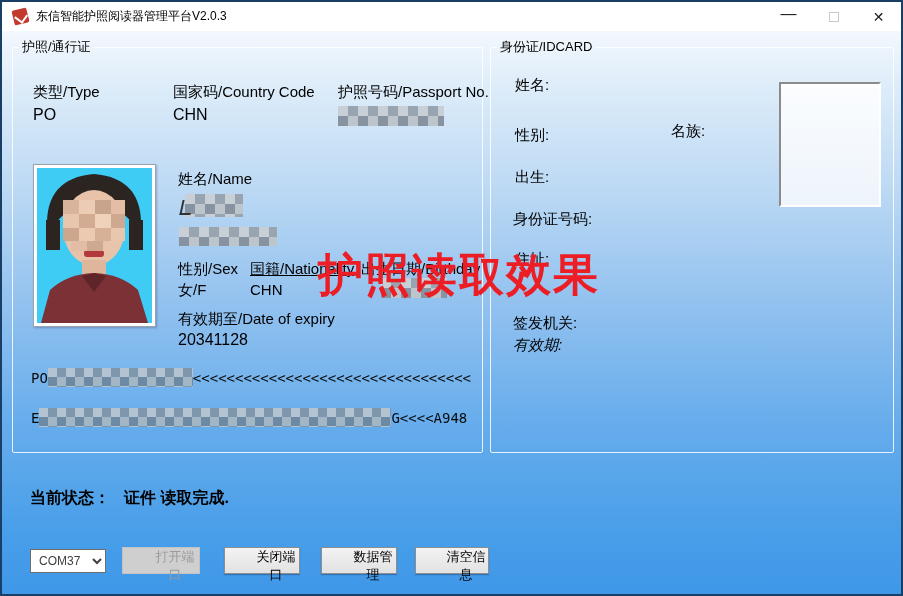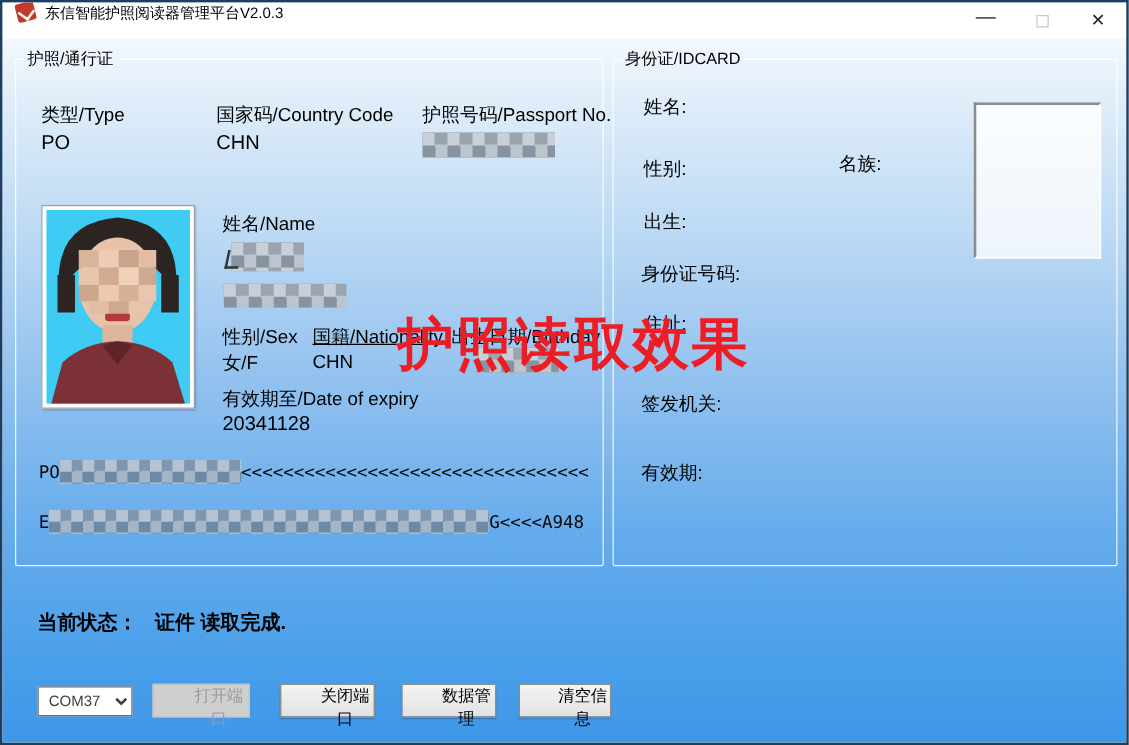--- a/index.html
+++ b/index.html
@@ -4,21 +4,21 @@
 <style>
   * { margin:0; padding:0; box-sizing:border-box; }
   html,body { width:903px; height:596px; background:#555; font-family:"Liberation Sans","DejaVu Sans",sans-serif; }
   .window {
     position:relative; width:903px; height:596px;
     border:2px solid #1a3f66; background:#fff; overflow:hidden;
   }
   
   .titlebar {
     position:absolute; left:0; top:0; right:0; height:29px;
-    background:#ffffff; display:flex; align-items:flex-start;
+    background:#ffffff; display:flex; align-items:center;
   }
   .app-icon {
     width:15px; height:15px; margin-left:11px; background:#c23a2b;
     transform:rotate(-14deg); border-radius:2px; position:relative; flex:0 0 auto;
   }
   .app-icon::after {
     content:""; position:absolute; left:3px; top:3px; width:8px; height:8px;
     border-left:2px solid #fff; border-bottom:2px solid #fff; transform:rotate(-40deg);
   }
   .title-text { font-size:12px; color:#000; margin-left:8px; }
@@ -211,21 +211,21 @@
     <fieldset class="groupbox gb-idcard">
       <legend>身份证/IDCARD</legend>
 
       <div class="lab" style="left:24px; top:20px;">姓名:</div>
       <div class="lab" style="left:24px; top:70px;">性别:</div>
       <div class="lab" style="left:180px; top:66px;">名族:</div>
       <div class="lab" style="left:24px; top:112px;">出生:</div>
       <div class="lab" style="left:22px; top:154px;">身份证号码:</div>
       <div class="lab" style="left:24px; top:194px;">住址:</div>
       <div class="lab" style="left:22px; top:258px;">签发机关:</div>
-      <div class="lab" style="left:22px; top:313px;">有效期:</div>
+      <div class="lab" style="left:22px; top:280px;font-style:italic;">有效期:</div>
 
       <div class="id-photo"></div>
     </fieldset>
 
     <div class="watermark" style="color:#ec1d24;">护照读取效果</div>
 
     <div class="status">
       <span>当前状态：</span><span class="status-val">证件  读取完成.</span>
     </div>
 

